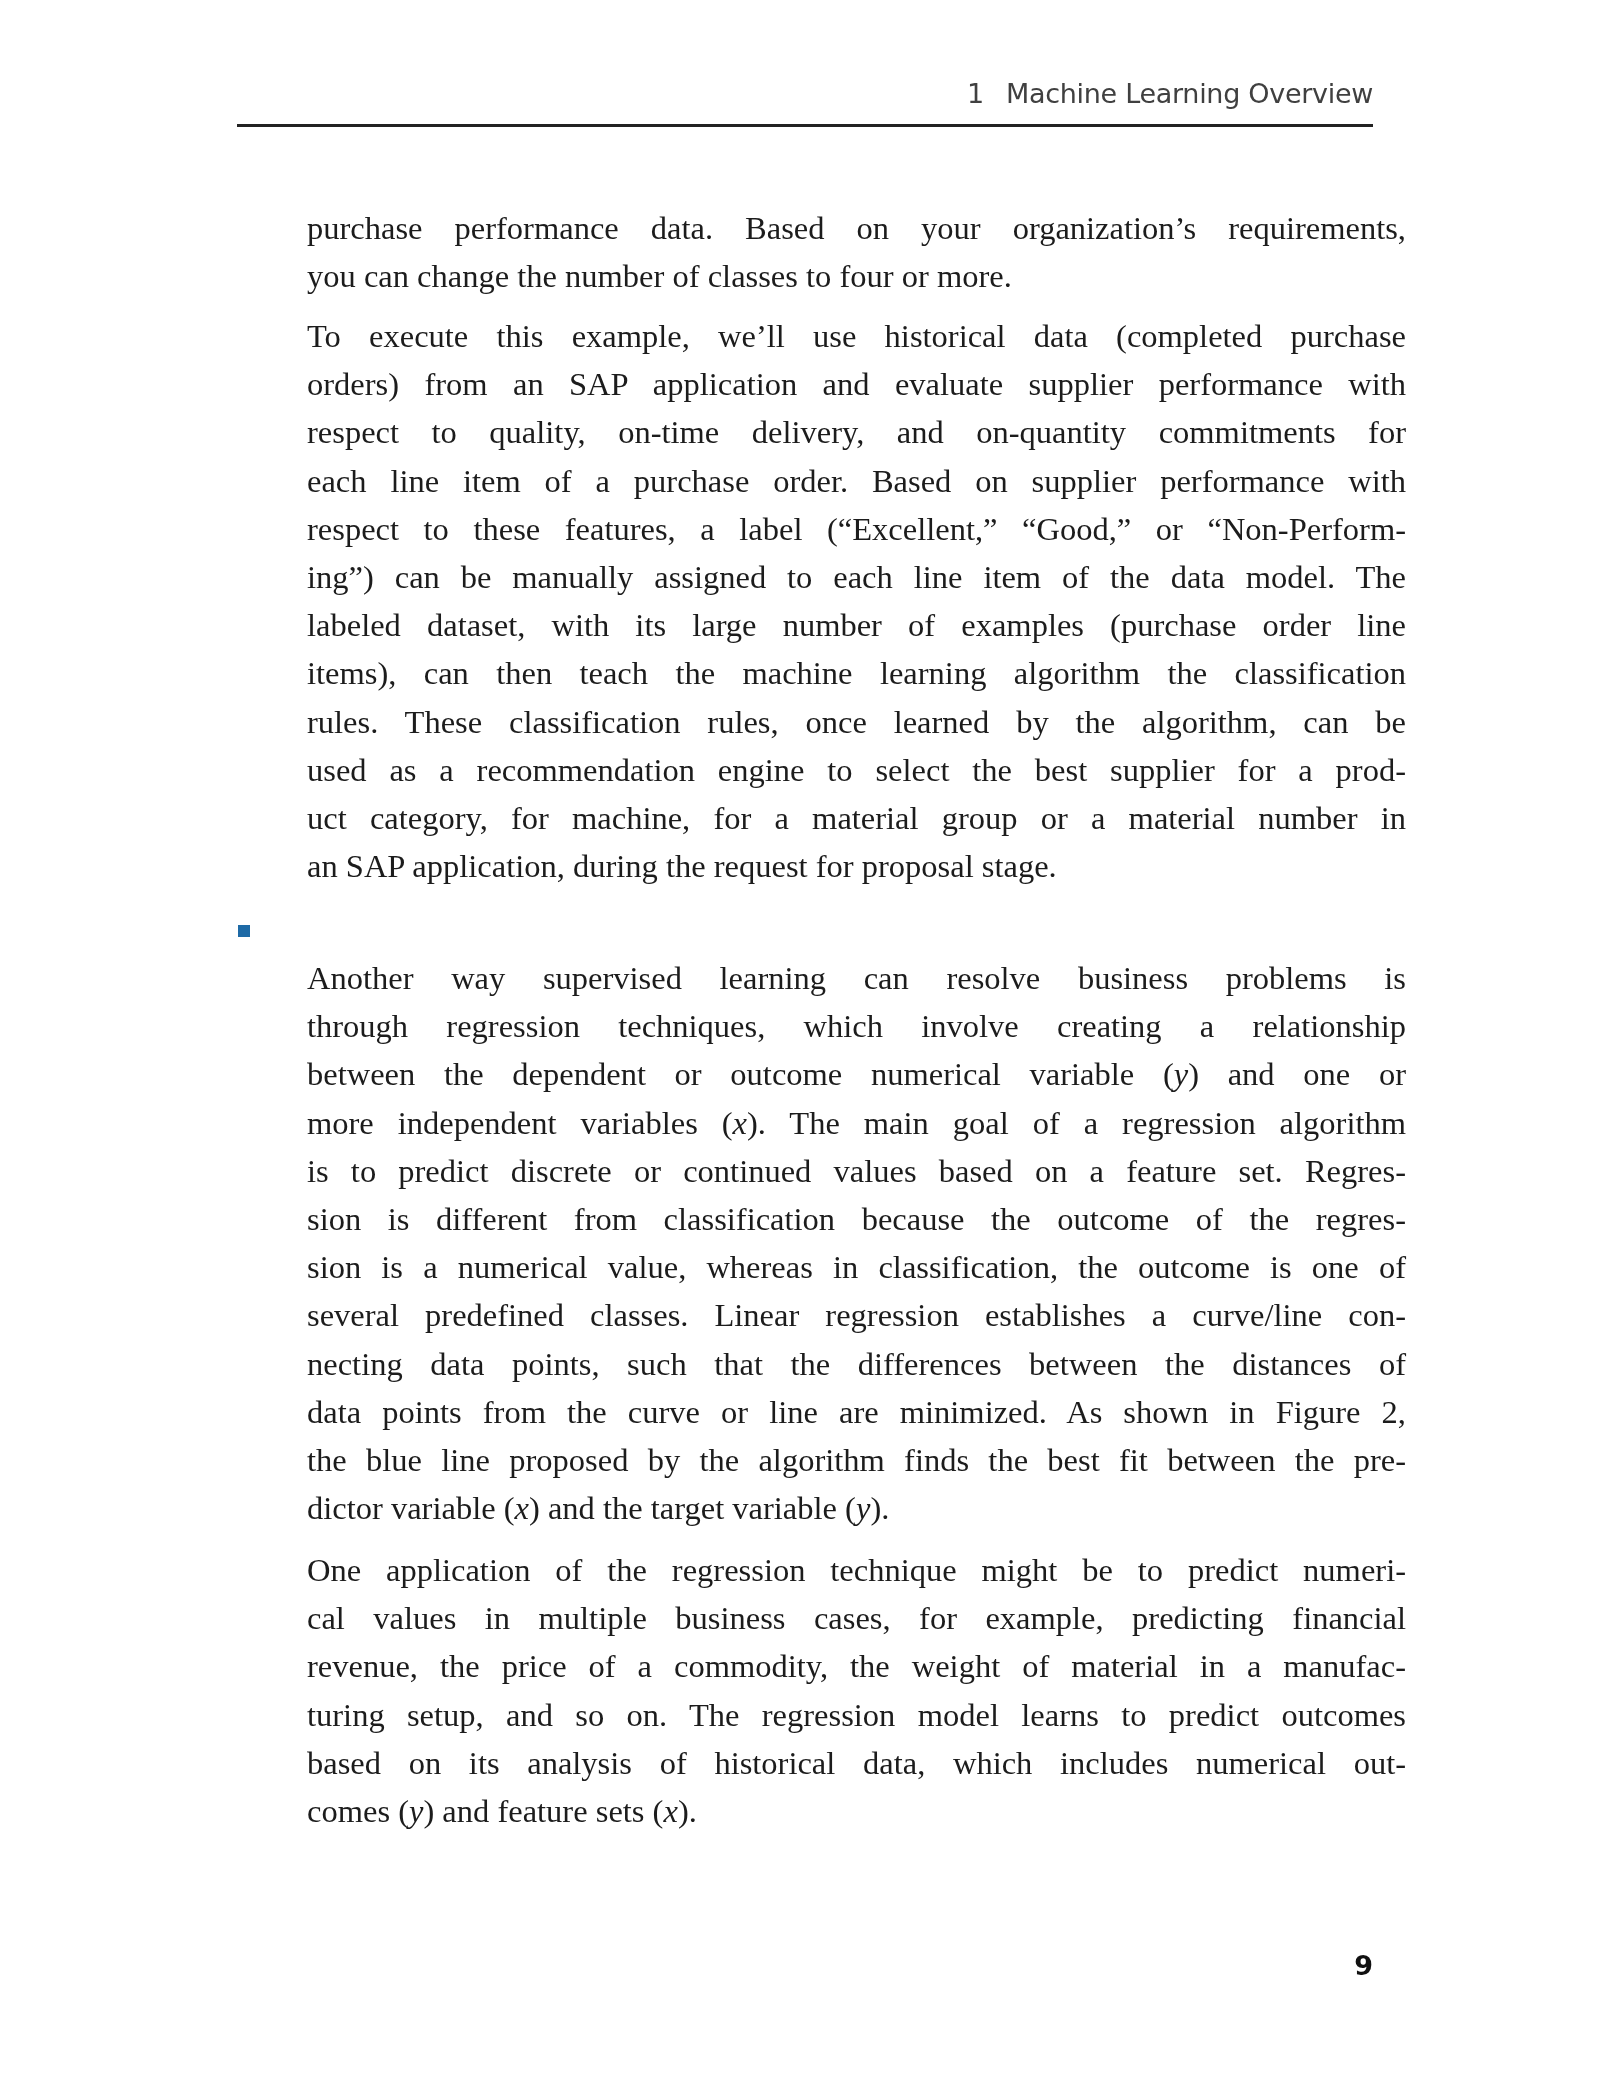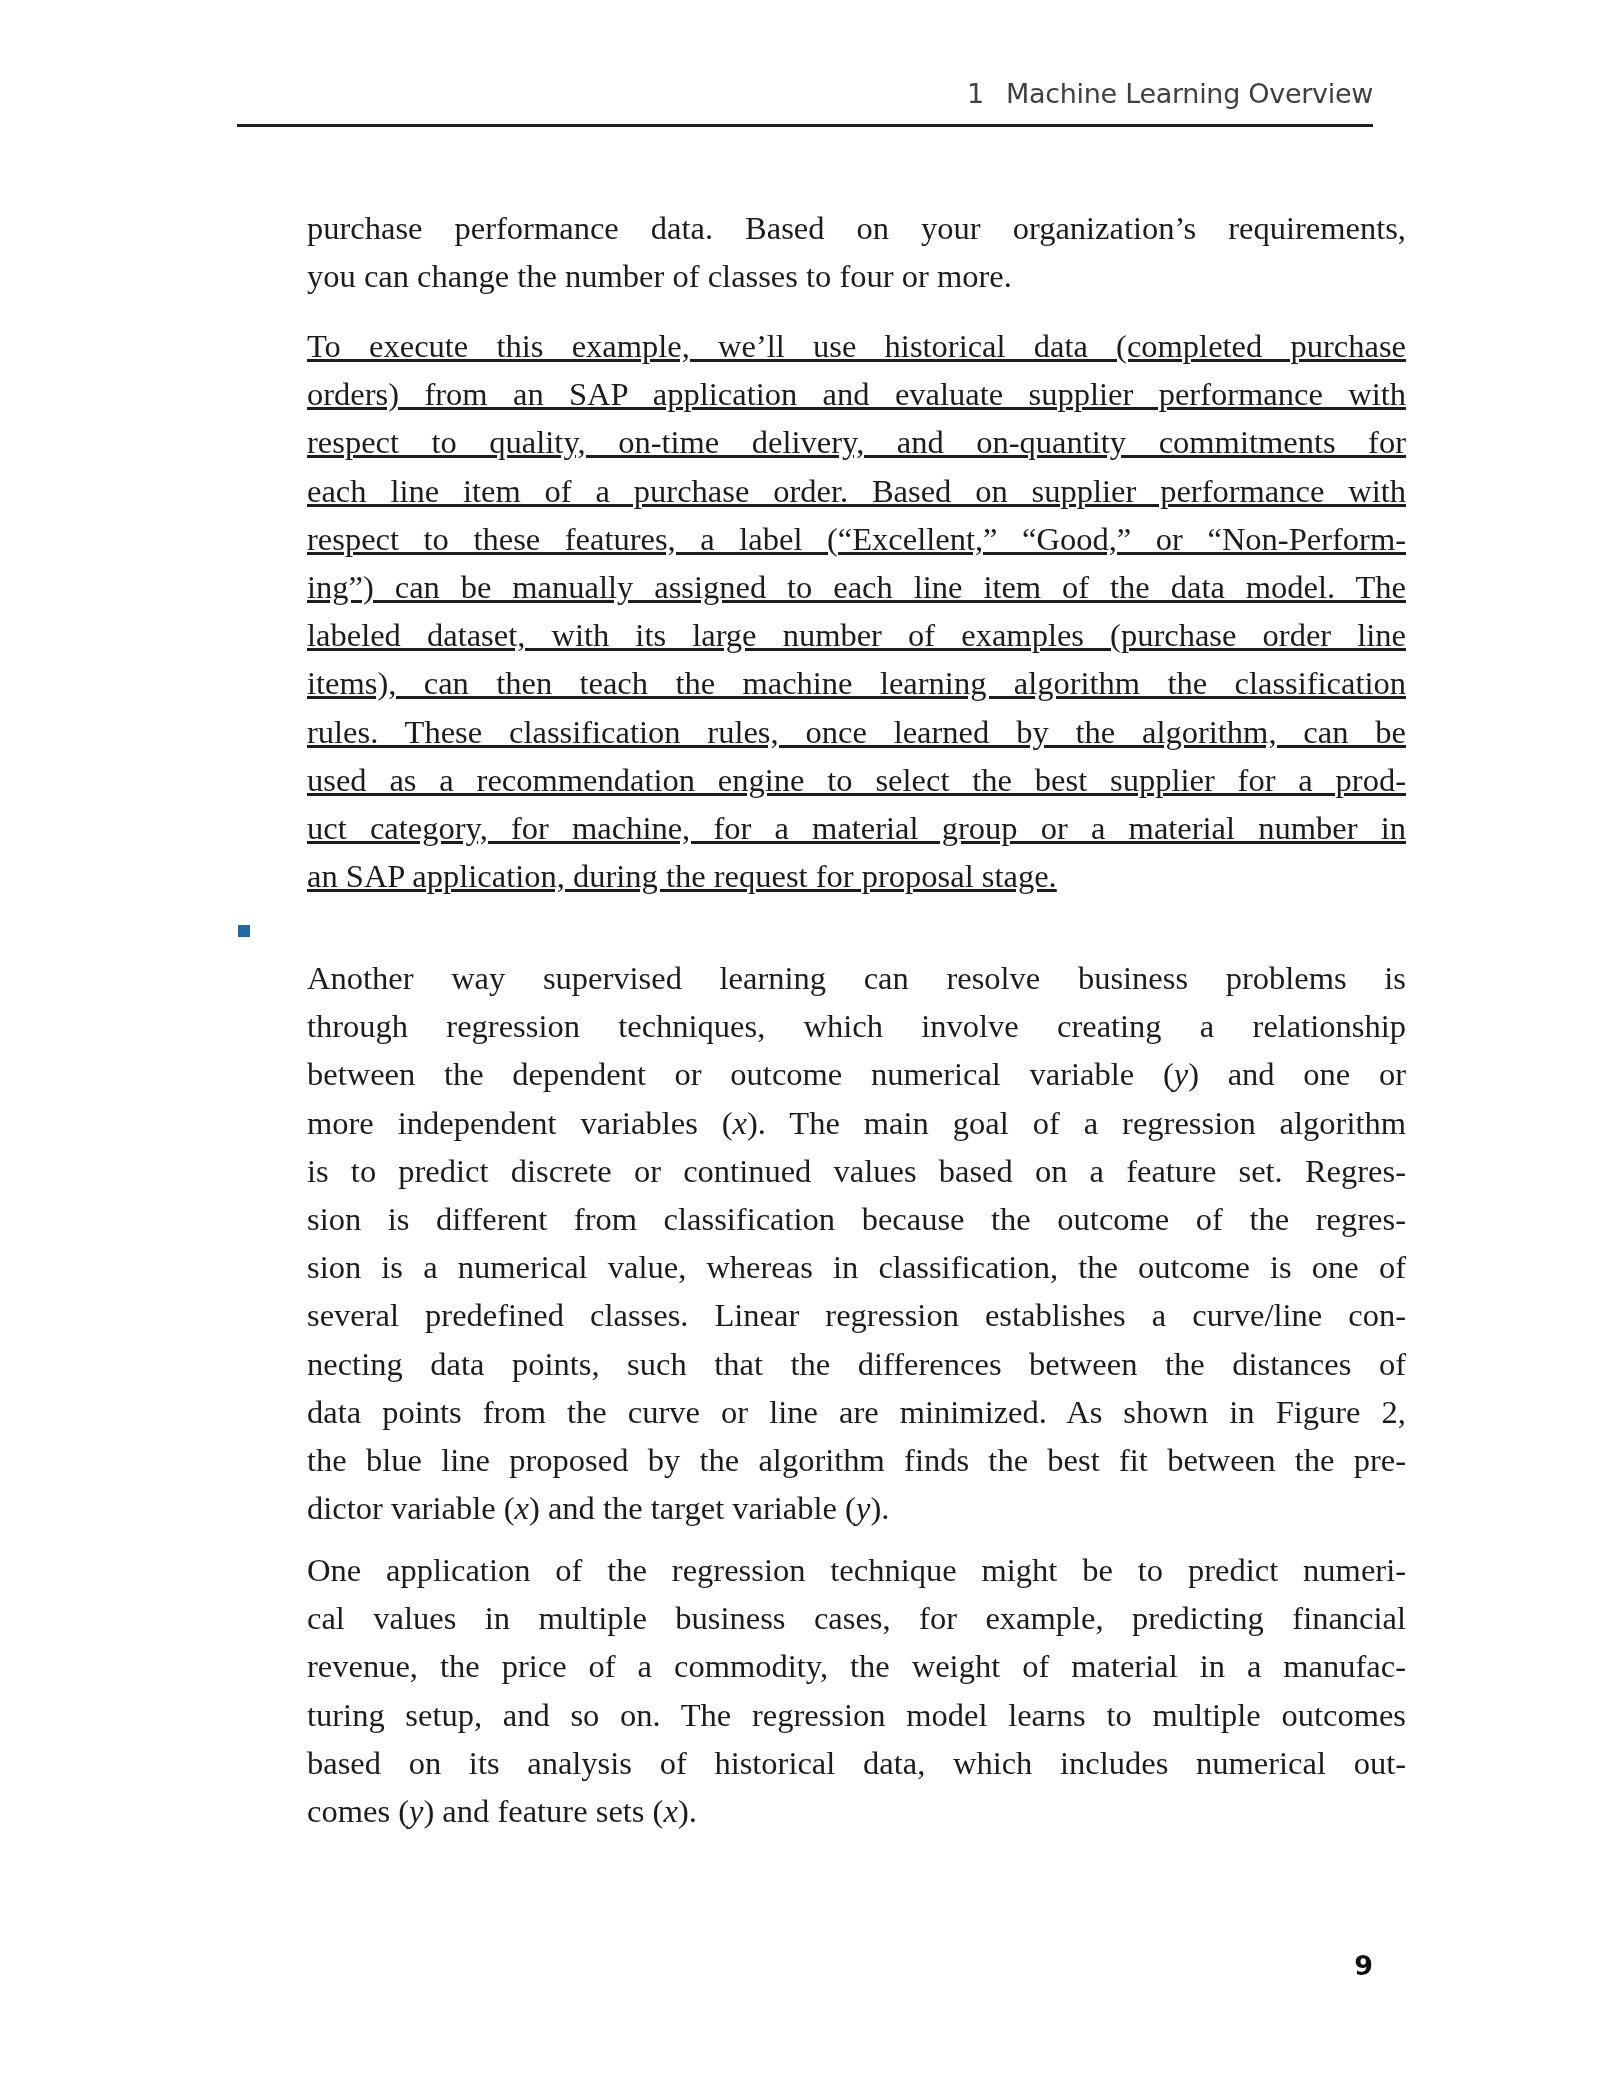--- a/index.html
+++ b/index.html
@@ -15,21 +15,21 @@
     position: absolute; left: 237px; top: 124px; width: 1136px; height: 3px; background: #222;
   }
   .body-text {
     position: absolute; left: 274px; width: 1099px;
     font-family: "Liberation Serif", "DejaVu Serif", serif;
     font-size: 32.5px; line-height: 48.2px; color: #1c1c1c; margin-left: 33px;
   }
   .line { display: block; text-align: justify; text-align-last: justify; white-space: nowrap; height: 48.2px; overflow: visible; }
   .line.last { text-align-last: left; }
   .p1 { top: 204px; }
-  .p2 { top: 322px; text-decoration: underline; }
+  .p2 { top: 312px; }
   .bullet-head { top: 906px; }
   .p3 { top: 954px; }
   .p4 { top: 1546px; }
   .bullet-sq {
     position: absolute; left: 238px; top: 925px; width: 12px; height: 12px; background: #1e6aa6;
   }
   .bold { font-weight: bold; }
   .page-number {
     position: absolute; left: 1300px; top: 1950px; width: 73px; text-align: right;
     font-family: "DejaVu Sans", sans-serif; font-weight: bold; font-size: 27px; color: #111;
@@ -80,19 +80,19 @@
     <span class="line">necting data points, such that the differences between the distances of</span>
     <span class="line">data points from the curve or line are minimized. As shown in Figure 2,</span>
     <span class="line">the blue line proposed by the algorithm finds the best fit between the pre-</span>
     <span class="line last">dictor variable (<i>x</i>) and the target variable (<i>y</i>).</span>
   </div>
 
   <div class="body-text p4">
     <span class="line">One application of the regression technique might be to predict numeri-</span>
     <span class="line">cal values in multiple business cases, for example, predicting financial</span>
     <span class="line">revenue, the price of a commodity, the weight of material in a manufac-</span>
-    <span class="line">turing setup, and so on. The regression model learns to multiple outcomes</span>
+    <span class="line">turing setup, and so on. The regression model learns to predict outcomes</span>
     <span class="line">based on its analysis of historical data, which includes numerical out-</span>
     <span class="line last">comes (<i>y</i>) and feature sets (<i>x</i>).</span>
   </div>
 
   <div class="page-number">9</div>
 </div>
 
 </body></html>

